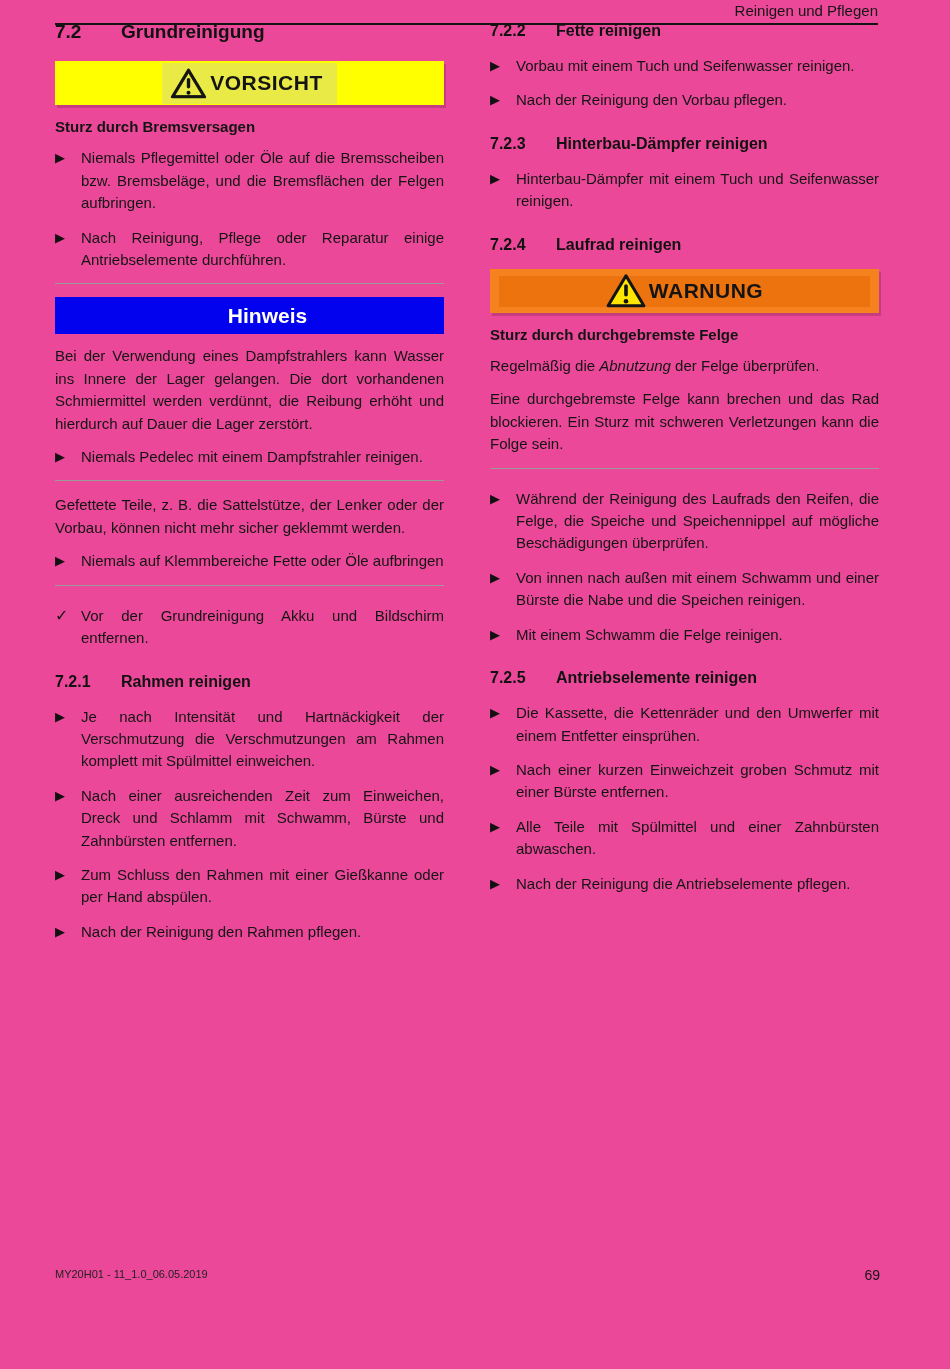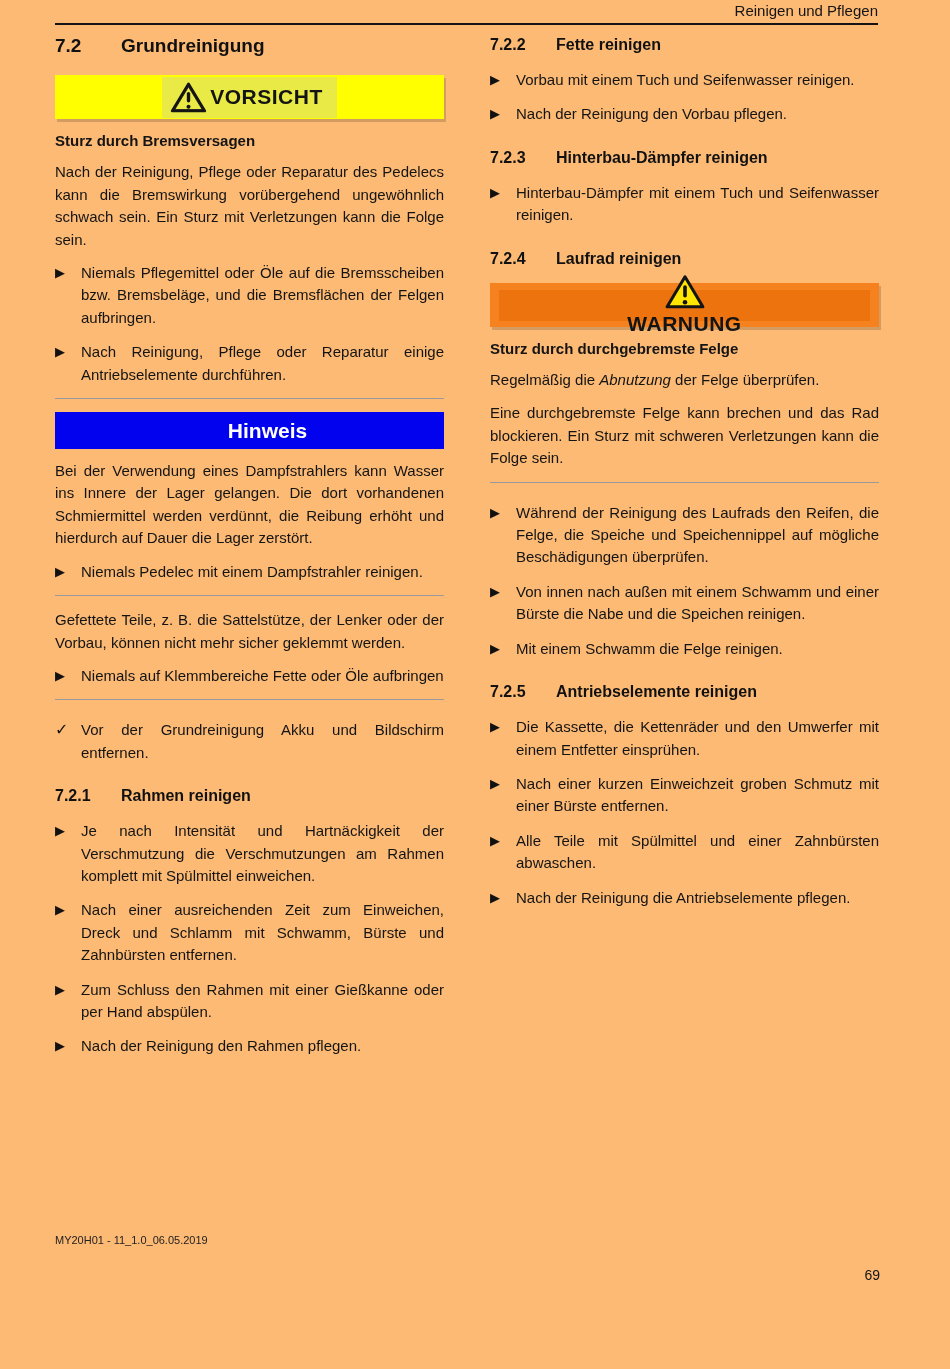--- a/index.html
+++ b/index.html
@@ -1,27 +1,27 @@
 <!DOCTYPE html>
 <html><head>
 <meta charset="utf-8">
 <style>
   html,body { margin:0; padding:0; background:#ffffff; }
   .page {
-    position:relative; width:950px; height:1369px; background:#fdba74;
+    position:relative; width:950px; height:1369px; background:#ec4899;
     font-family:"Liberation Sans","DejaVu Sans",sans-serif; color:#141414;
     overflow:hidden;
   }
 
   
   .header-title { position:absolute; top:2px; right:72px; font-size:15px; }
   .header-rule  { position:absolute; top:23px; left:55px; width:823px; height:2px; background:#141414; }
 
   
-  .col { position:absolute; top:26px; width:389px; font-size:15px; line-height:22.4px; }
+  .col { position:absolute; top:12px; width:389px; font-size:15px; line-height:22.4px; }
   .col-left  { left:55px; }
   .col-right { left:490px; }
 
   
   .sec-h { display:flex; font-weight:bold; color:#111; }
   .sec-h .num { flex:none; width:66px; }
   .h1 { font-size:19px; line-height:24px; margin:8px 0 17px; }
   .h2 { font-size:16px; line-height:22px; margin:21px 0 13px; }
 
   .para { text-align:justify; margin:0 0 11px; }
@@ -33,31 +33,31 @@
   .bullet.check .mk { font-size:16px; }
 
   .divider { height:1px; background:#9a9a9a; margin:12px 0 13px; }
 
   
   .signal { height:44px; margin:13px 0 11px; display:flex; align-items:center; justify-content:center; }
   .signal.caution { background:#ffff00; box-shadow:2px 3px 0 rgba(0,0,0,0.16); }
   .signal.warning { background:#f5821f; box-shadow:2px 3px 0 rgba(0,0,0,0.16); padding:7px 9px 6px 9px; box-sizing:border-box; }
   .chip { display:flex; align-items:center; justify-content:center; gap:3px; font-weight:bold; font-size:21px; letter-spacing:0.5px; color:#141414; }
   .caution .chip { background:#e9ea45; padding:4px 14px 4px 8px; }
-  .warning .chip { background:#ec730e; width:100%; height:100%;flex-direction:column; }
+  .warning .chip { background:#ec730e; width:100%; height:100%; }
   .tri-icon { display:inline-block; }
   .tri-icon svg { display:block; }
 
   .notice-box { background:#0202ee; color:#ffffff; font-weight:bold; font-size:21px; text-align:center;
                 height:37px; line-height:37px; margin:13px 0 11px;padding-left:36px; }
 
   .em { font-style:italic; }
 
   
-  .footer-doc  { position:absolute; left:55px;  top:1234px; font-size:11px; color:#222; }
+  .footer-doc  { position:absolute; left:55px;  top:1268px; font-size:11px; color:#222; }
   .footer-page { position:absolute; right:70px; top:1267px; font-size:14px; color:#141414; }
 </style>
 </head>
 <body>
 
 <div class="page">
 
   <div class="header-title">Reinigen und Pflegen</div>
   <div class="header-rule"></div>
 
@@ -76,21 +76,20 @@
             <path d="M33 10 L57.5 50.5 L8.5 50.5 Z" fill="none" stroke="#141414" stroke-width="1.5" stroke-linejoin="round"></path>
             <rect x="30" y="19" width="6" height="19" rx="3" fill="#141414"></rect>
             <circle cx="33" cy="45.5" r="3.6" fill="#141414"></circle>
           </svg>
         </span>
         <span>VORSICHT</span>
       </span>
     </div>
 
     <div class="bold-head">Sturz durch Bremsversagen</div>
-    <div class="para">Nach der Reinigung, Pflege oder Reparatur des Pedelecs kann die Bremswirkung vorübergehend ungewöhnlich schwach sein. Ein Sturz mit Verletzungen kann die Folge sein.</div>
 
     <div class="bullet">
       <span class="mk">▶</span>
       <span class="tx">Niemals Pflegemittel oder Öle auf die Bremsscheiben bzw. Bremsbeläge, und die Bremsflächen der Felgen aufbringen.</span>
     </div>
     <div class="bullet">
       <span class="mk">▶</span>
       <span class="tx">Nach Reinigung, Pflege oder Reparatur einige Antriebselemente durchführen.</span>
     </div>
 

